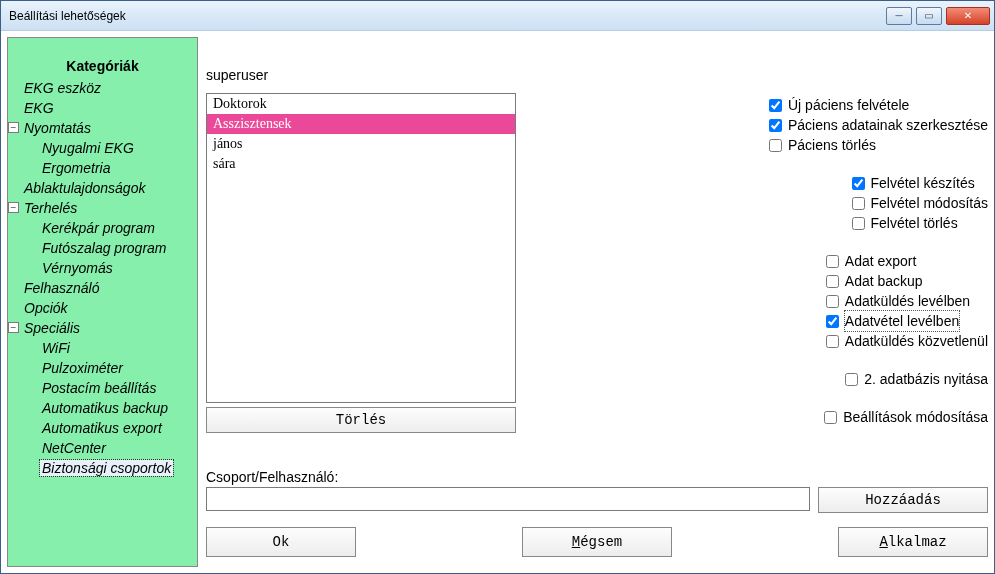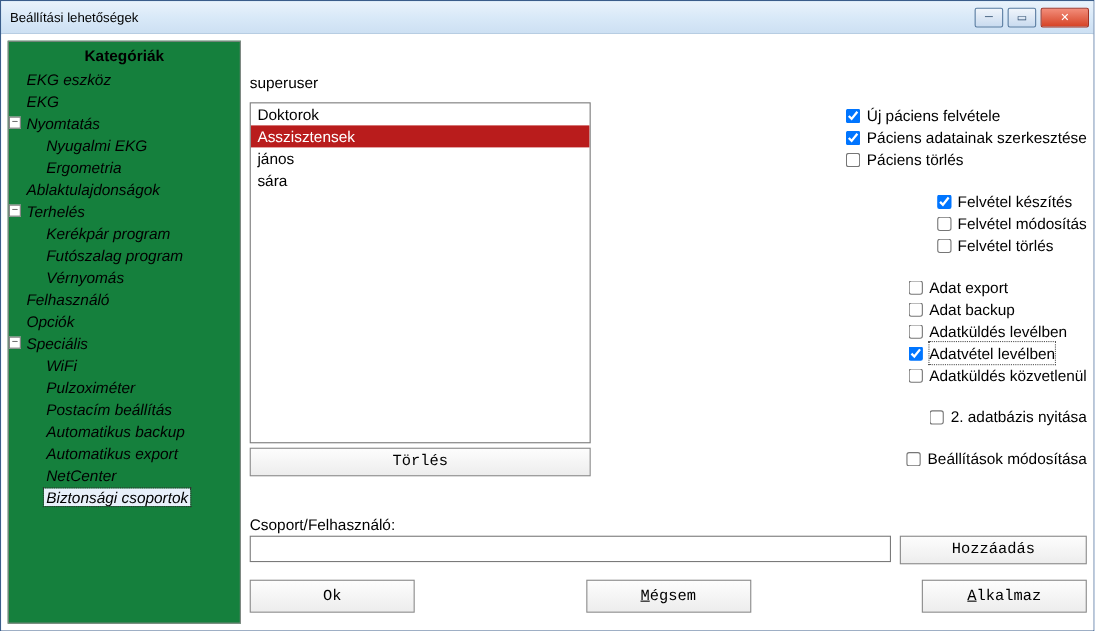--- a/index.html
+++ b/index.html
@@ -55,24 +55,24 @@
     padding: 6px;
     gap:4px;
     background:#fff;
   }
   .maincols {
     flex:1;
     display:flex;
     gap:8px;
   }
   .sidebar {
-    width: 212px;
+    width: 191px;
     border: 1px solid #888;
-    background:#15803d;
-    padding:2px 0 4px 0;
+    background:#86efac;
+    padding:18px 0 4px 0;
     overflow:auto;
   }
   .sidebar-title {
     text-align:center;
     font-weight:bold;
     font-size:14px;
     padding:2px 0 4px 0;
   }
   .tree ul { list-style:none; margin:0; padding:0; }
   .tree li { position:relative; padding-left: 18px; line-height:20px; font-size:14px; white-space:nowrap; }
@@ -115,28 +115,29 @@
     flex-direction:column;
     gap:4px;
     width:310px;
   }
   .listbox {
     border:1px solid #7a7a7a;
     height:310px;
     background:#fff;
     overflow:auto;
     font-size:14px;
+    font-family:Liberation Serif, serif;
   }
   .listitem {
     padding: 1px 6px;
     line-height:18px;
     cursor:default;
   }
   .listitem.selected {
-    background:#b91c1c;
+    background:#ec4899;
     color:#fff;
   }
   .btn {
     border:1px solid #888;
     background: linear-gradient(to bottom,#fdfdfd,#ededed);
     padding: 4px 10px;
     font-size:14px;
     text-align:center;
     cursor:default;
     min-width:80px;

